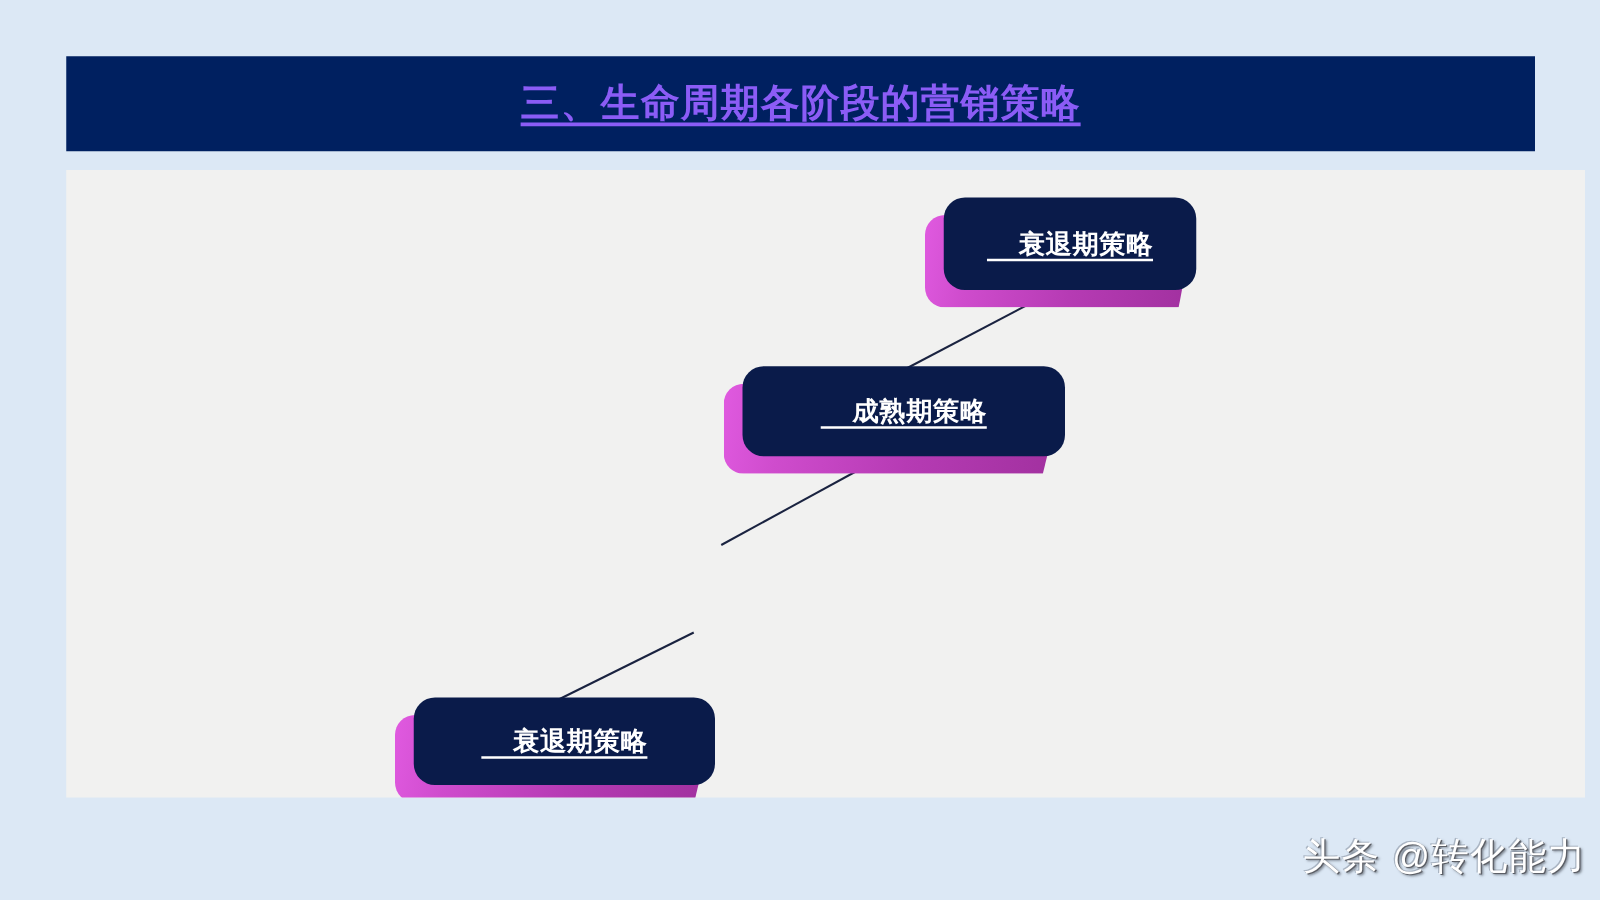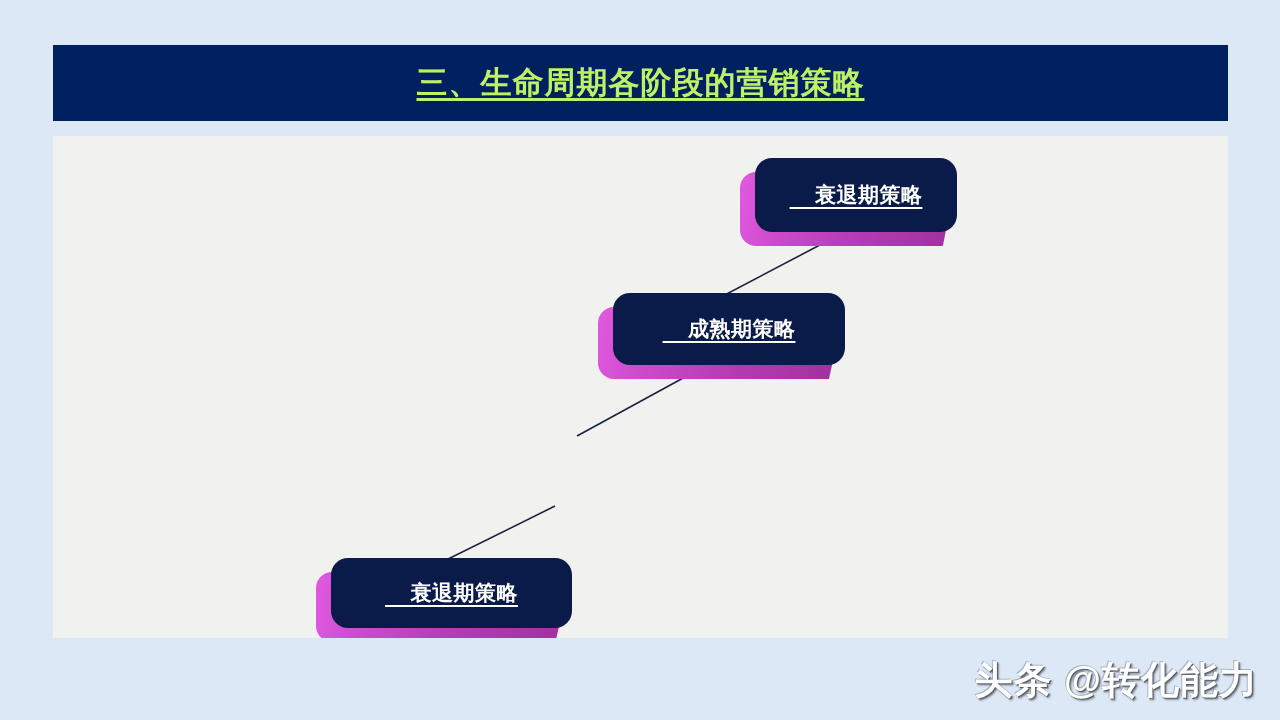--- a/index.html
+++ b/index.html
@@ -33,39 +33,40 @@
     background: #002060;
     box-sizing: border-box;
   }
   #title-text {
     position: absolute;
     left: 0;
     right: 0;
     top: 50%;
     transform: translateY(-50%);
     text-align: center;
-    color: #bef264;
+    color: #8b5cf6;
     font-size: 31px;
     font-weight: bold;
     letter-spacing: 1px;
     text-decoration: underline;
     text-underline-offset: 5px;
     text-decoration-thickness: 2.5px;
     white-space: nowrap;
   }
 
   
   #content-panel {
     position: absolute;
     left: 53px;
     top: 136px;
     width: 1175px;
     height: 502px;
     background: #f1f1f0;
     overflow: hidden;
+    padding-left: 40px;
   }
 
   
   #connectors {
     position: absolute;
     left: 0; top: 0;
     width: 1175px;
     height: 502px;
     pointer-events: none;
   }
@@ -107,24 +108,24 @@
     letter-spacing: 0.5px;
     white-space: pre;
     text-decoration: underline;
     text-underline-offset: 5px;
     text-decoration-thickness: 2px;
   }
 
   
   #watermark {
     position: absolute;
-    right: 22px;
+    right: 11px;
     bottom: 14px;
-    font-size: 38px;
-    font-weight: bold;
+    font-size: 30px;
+    font-weight: normal;
     color: #ffffff;
     letter-spacing: 1px;
     white-space: nowrap;
     text-shadow:
        1px 1px 0 #5c5f66,
        2px 2px 2px rgba(40,45,55,0.55),
       -1px -1px 0 rgba(120,130,145,0.5);
   }
 </style>
 </head>
@@ -146,21 +147,21 @@
         </g>
     </svg>
 
     <div class="stage-box" id="stage-decline" style="left: 687px; top: 22px; width: 217px; height: 74px;">
       <div class="stage-shadow"></div>
       <div class="stage-face">
         <div class="stage-label">    衰退期策略</div>
       </div>
     </div>
 
-    <div class="stage-box" id="stage-maturity" style="left: 545px; top: 157px; width: 247px; height: 72px;">
+    <div class="stage-box" id="stage-maturity" style="left: 526px; top: 157px; width: 273px; height: 72px;">
       <div class="stage-shadow"></div>
       <div class="stage-face">
         <div class="stage-label">    成熟期策略</div>
       </div>
     </div>
 
 
     <div class="stage-box" id="stage-introduction" style="left: 263px; top: 422px; width: 256px; height: 70px;">
       <div class="stage-shadow"></div>
       <div class="stage-face">

